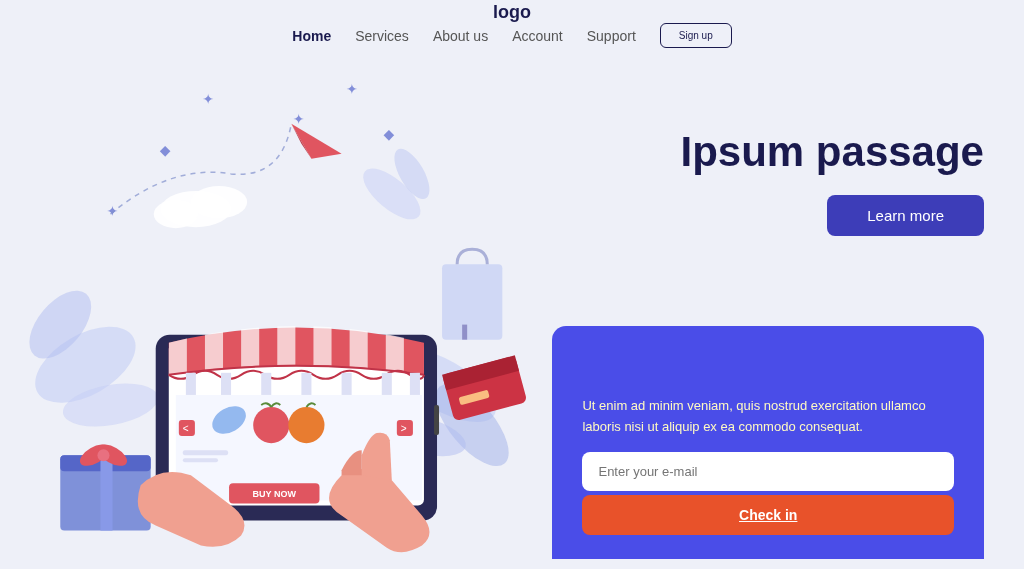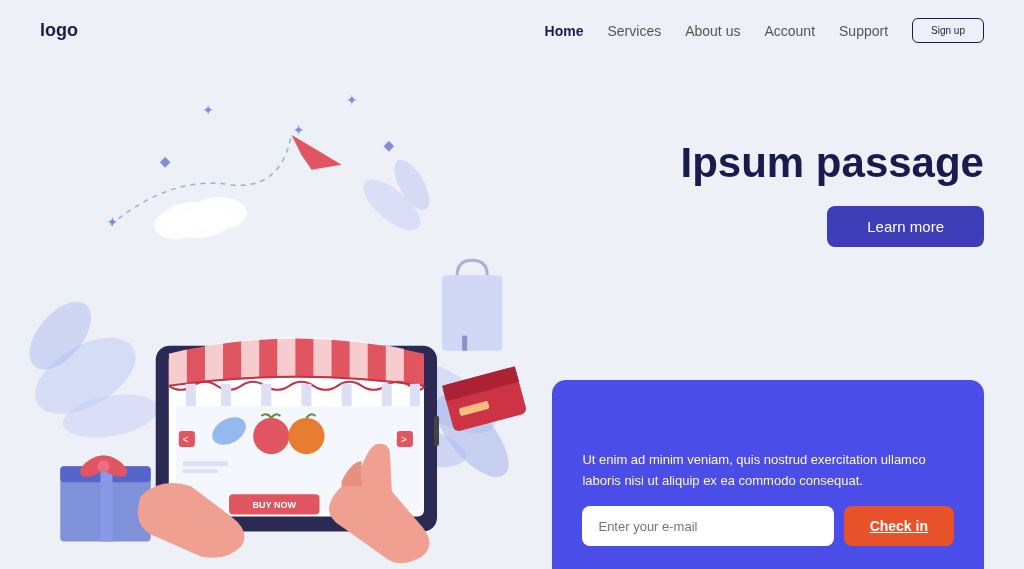--- a/index.html
+++ b/index.html
@@ -10,23 +10,24 @@
       height: 569px;
       overflow: hidden;
       position: relative;
     }
 
     
     header {
       display: flex;
       align-items: center;
       justify-content: space-between;
-      padding: 18px 40px;
+      padding: 2px 40px;
       position: relative;
       z-index: 10;
+      flex-direction: column;
     }
     .logo {
       font-size: 18px;
       font-weight: 700;
       color: #1a1a4e;
     }
     nav {
       display: flex;
       align-items: center;
       gap: 24px;
@@ -118,21 +119,22 @@
     }
     .bottom-desc {
       color: #fef9c3;
       font-size: 13px;
       line-height: 1.6;
       margin-bottom: 14px;
       margin-top: 48px;
     }
     .email-row {
       display: flex;
-      gap: 10px;
+      gap: 4px;
+      flex-direction: column;
     }
     .email-input {
       flex: 1;
       border: none;
       border-radius: 8px;
       padding: 12px 16px;
       font-size: 13px;
       color: #888;
       outline: none;
       background: white;

